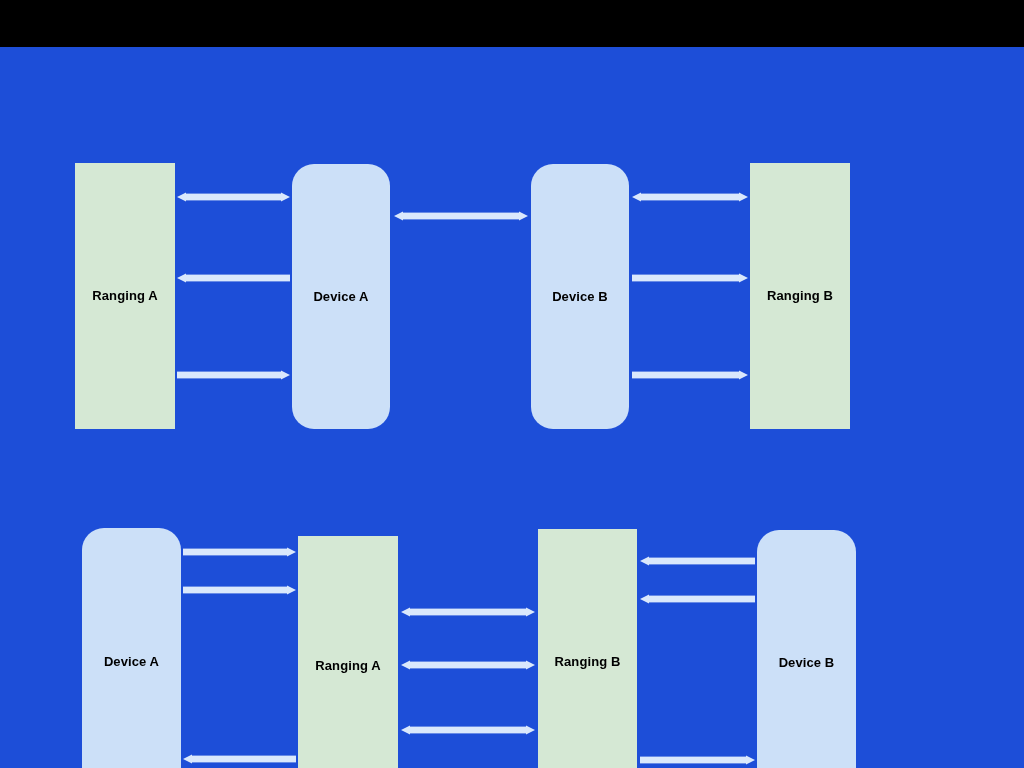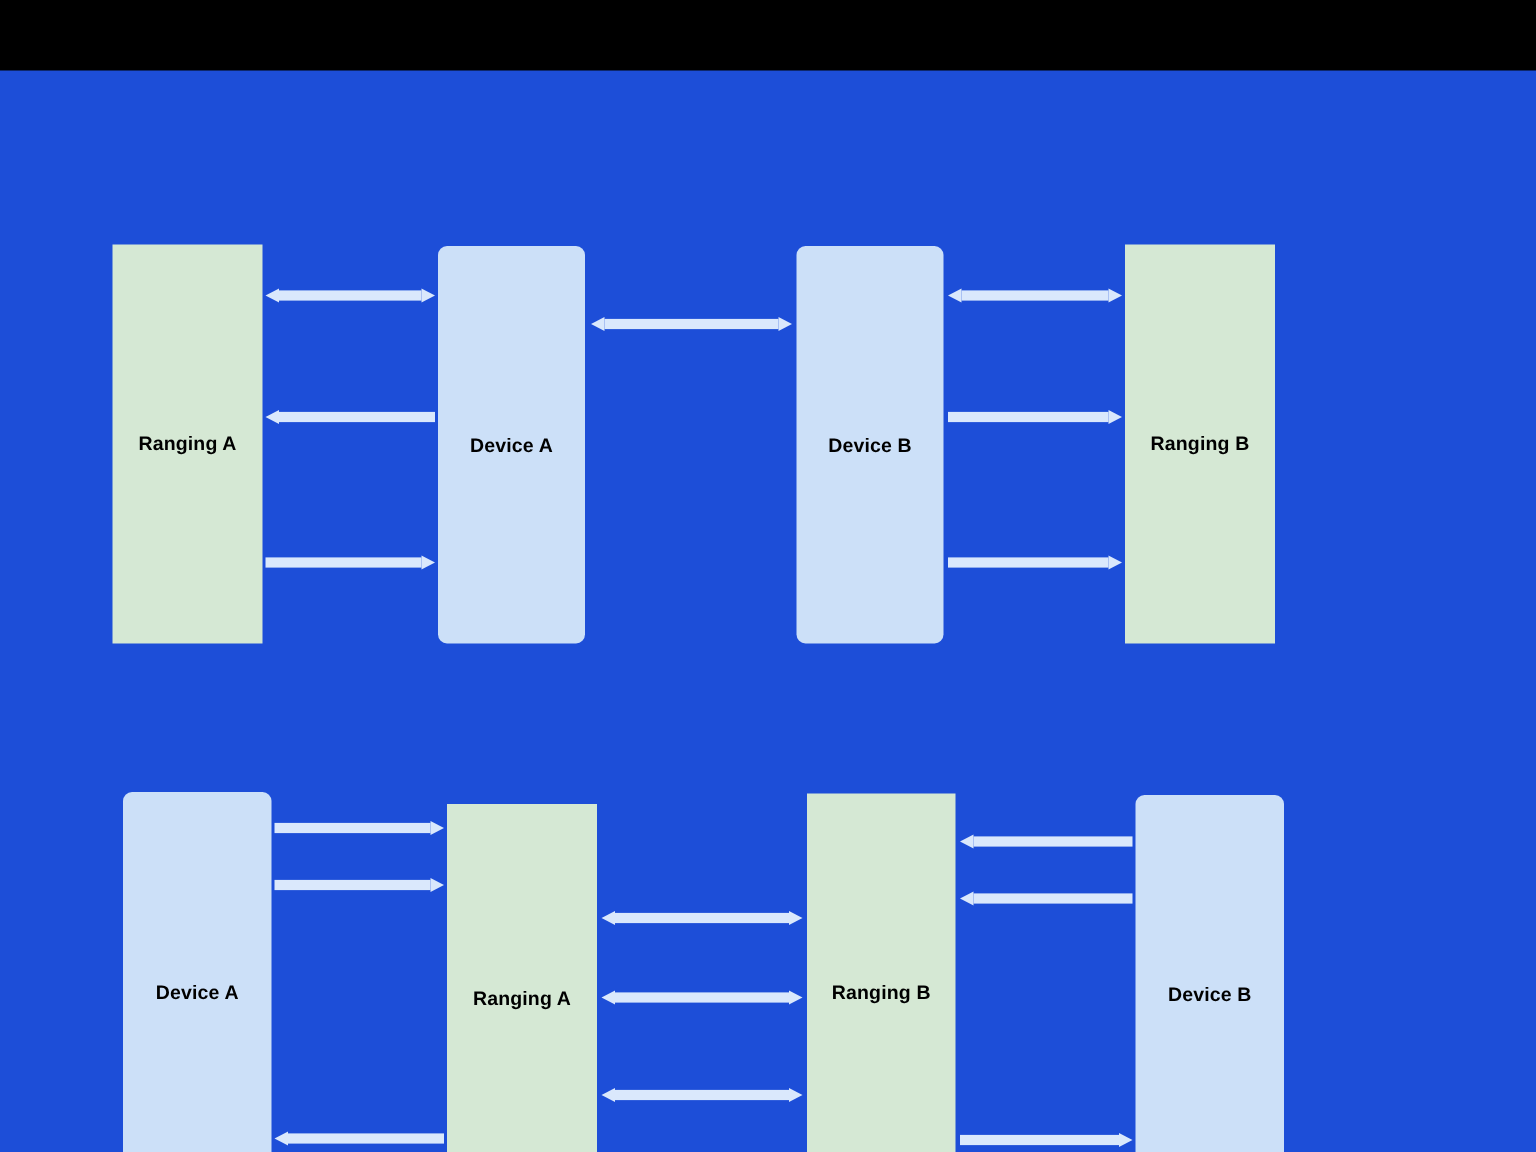--- a/index.html
+++ b/index.html
@@ -33,21 +33,21 @@
     letter-spacing: 0.1px;
     text-align: center;
     line-height: 1.2;
   }
   .node.green {
     background: #d5e8d4;
     border-radius: 0px;
   }
   .node.blue {
     background: #cce0f8;
-    border-radius: 6px;
+    border-radius: 22px;
   }
   .node-label {
     pointer-events: none;
   }
   .edge-layer {
     position: absolute;
     left: 0;
     top: 0;
     width: 1024px;
     height: 768px;

